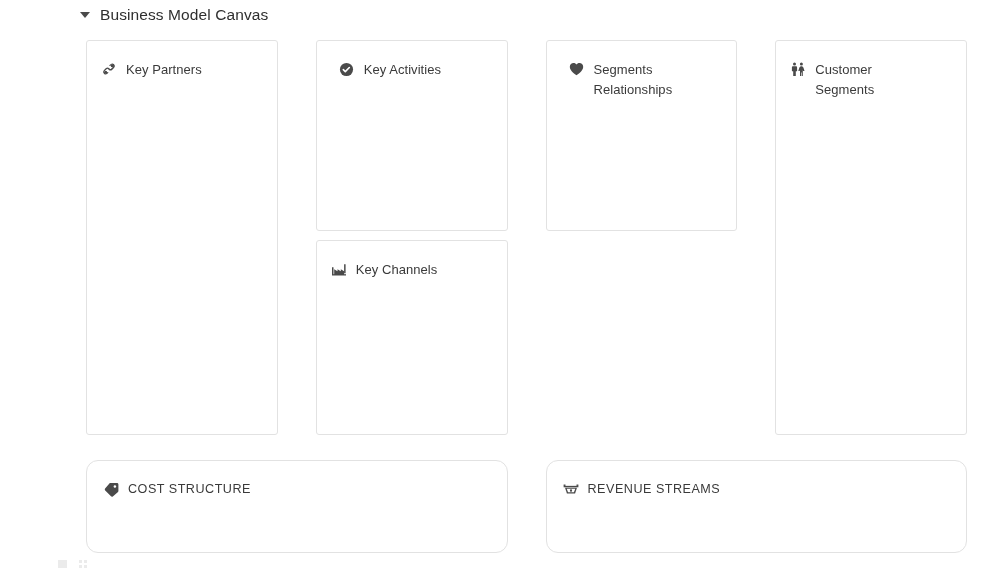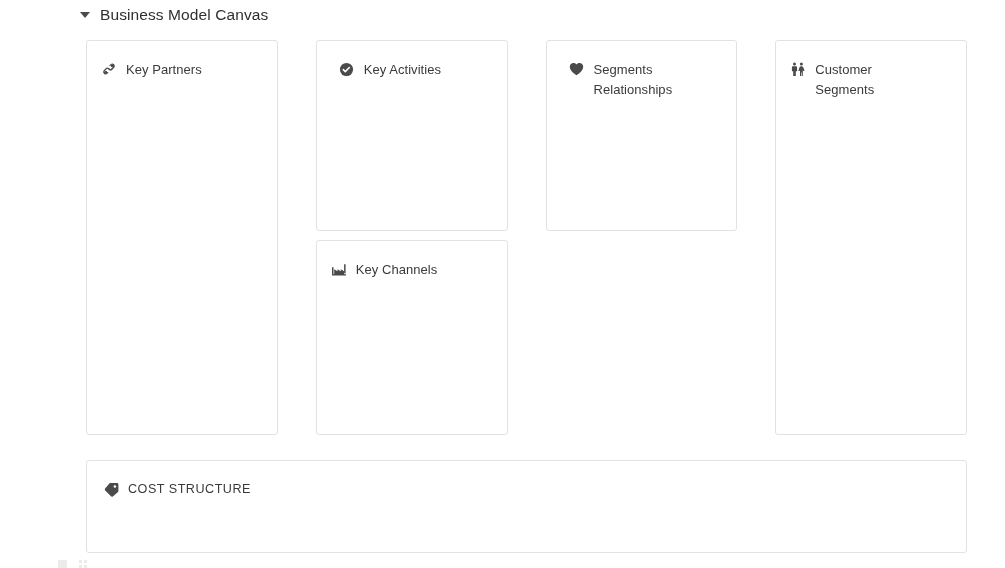--- a/index.html
+++ b/index.html
@@ -110,21 +110,21 @@
     left: 86px;
     top: 460px;
     width: 881px;
     height: 93px;
     display: flex;
     gap: 38px;
   }
   .bottom-card {
     background: #ffffff;
     border: 1px solid #e2e2e2;
-    border-radius: 3px;
+    border-radius: 12px;
     flex: 1 1 0;
     position: relative;
   }
   .bottom-card .card-header {
     padding: 19px 14px 0 16px;
     align-items: center;
   }
   .bottom-label {
     font-size: 12.6px;
     line-height: 16px;
@@ -261,20 +261,37 @@
         <span class="card-icon">
           <svg width="16" height="15" viewBox="0 0 16 15" fill="currentColor">
             <path d="M7.4 1.1H14c.8 0 1.4.6 1.4 1.4v6.6c0 .4-.2.8-.4 1l-5.2 4.3c-.5.4-1.3.4-1.8-.1L2.2 8.4c-.5-.5-.5-1.3-.1-1.8L6.4 1.5c.3-.3.6-.4 1-.4z"></path>
             <circle cx="11.9" cy="4.4" r="1.25" fill="#ffffff"></circle>
           </svg>
         </span>
         <span class="bottom-label">COST STRUCTURE</span>
       </div>
       <div class="card-body"></div>
     </div>
+    <div class="bottom-card">
+      <div class="card-header">
+        <span class="card-icon">
+          <svg width="18" height="13" viewBox="0 0 18 13" fill="currentColor">
+            <rect x="0.7" y="2.4" width="16.6" height="1.6"></rect>
+            <rect x="0.7" y="0.9" width="2.1" height="1.6"></rect>
+            <rect x="15.2" y="0.9" width="2.1" height="1.6"></rect>
+            <path d="M2.3 4.4h13.4l-2.1 6.6H4.4z"></path>
+            <path d="M4.2 5.7h9.6l-1.5 4H5.7z" fill="#ffffff"></path>
+            <circle cx="9" cy="7.4" r="1.25"></circle>
+            <rect x="8.45" y="7.3" width="1.1" height="2.2"></rect>
+          </svg>
+        </span>
+        <span class="bottom-label">REVENUE STREAMS</span>
+      </div>
+      <div class="card-body"></div>
+    </div>
   </div>
 
   <div class="bottom-artifact">
     <span class="artifact-glyph"></span>
     <span class="artifact-glyph dots">
       <i></i>
         <i></i>
         <i></i>
         <i></i>
     </span>

